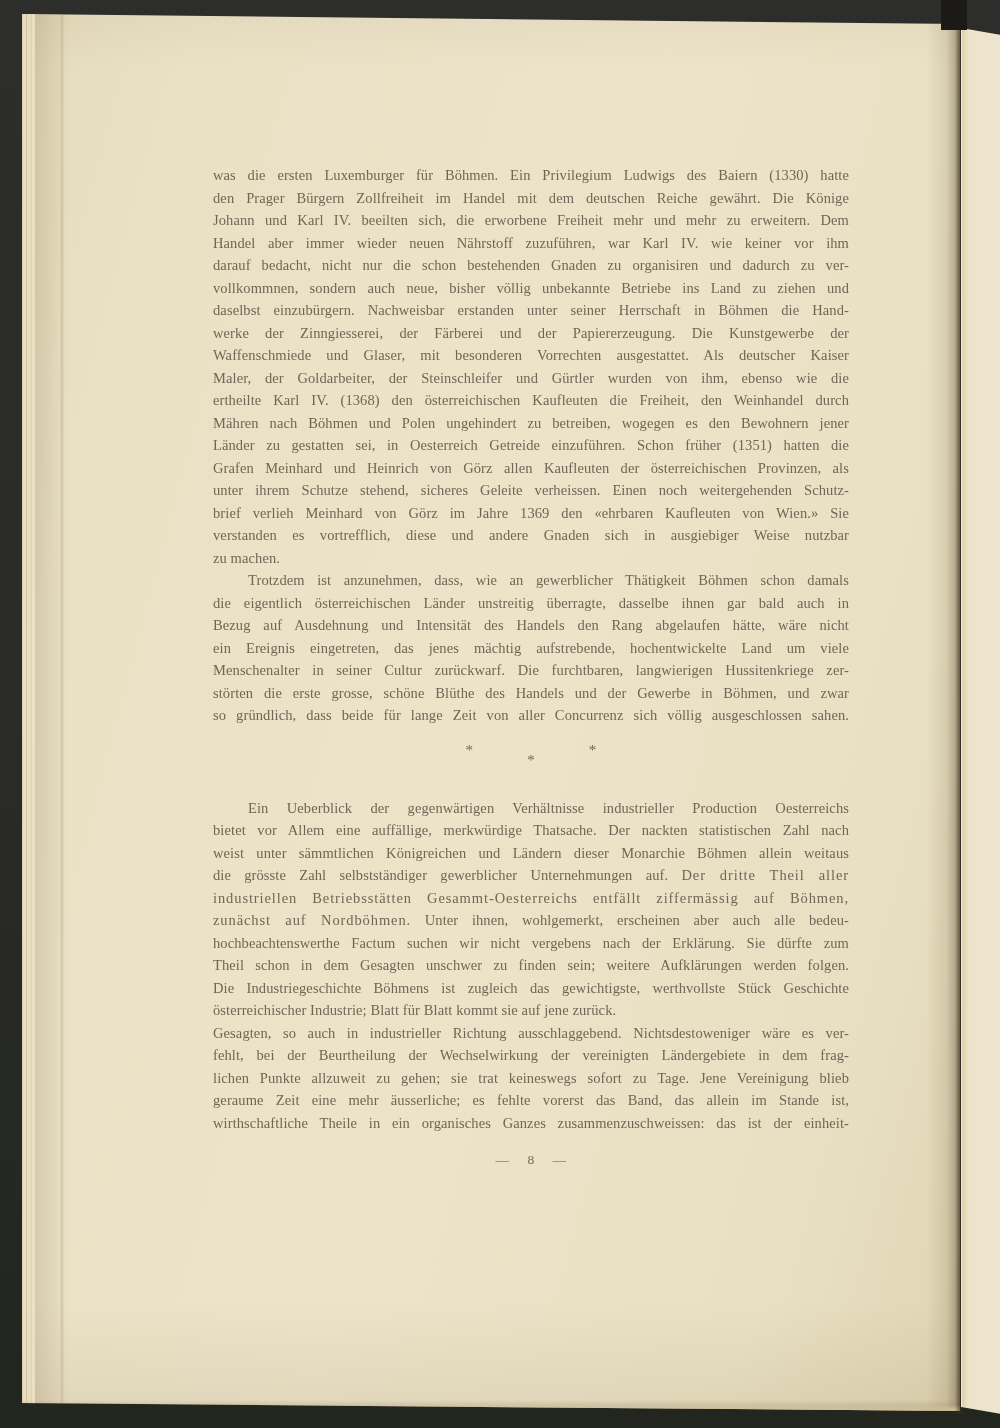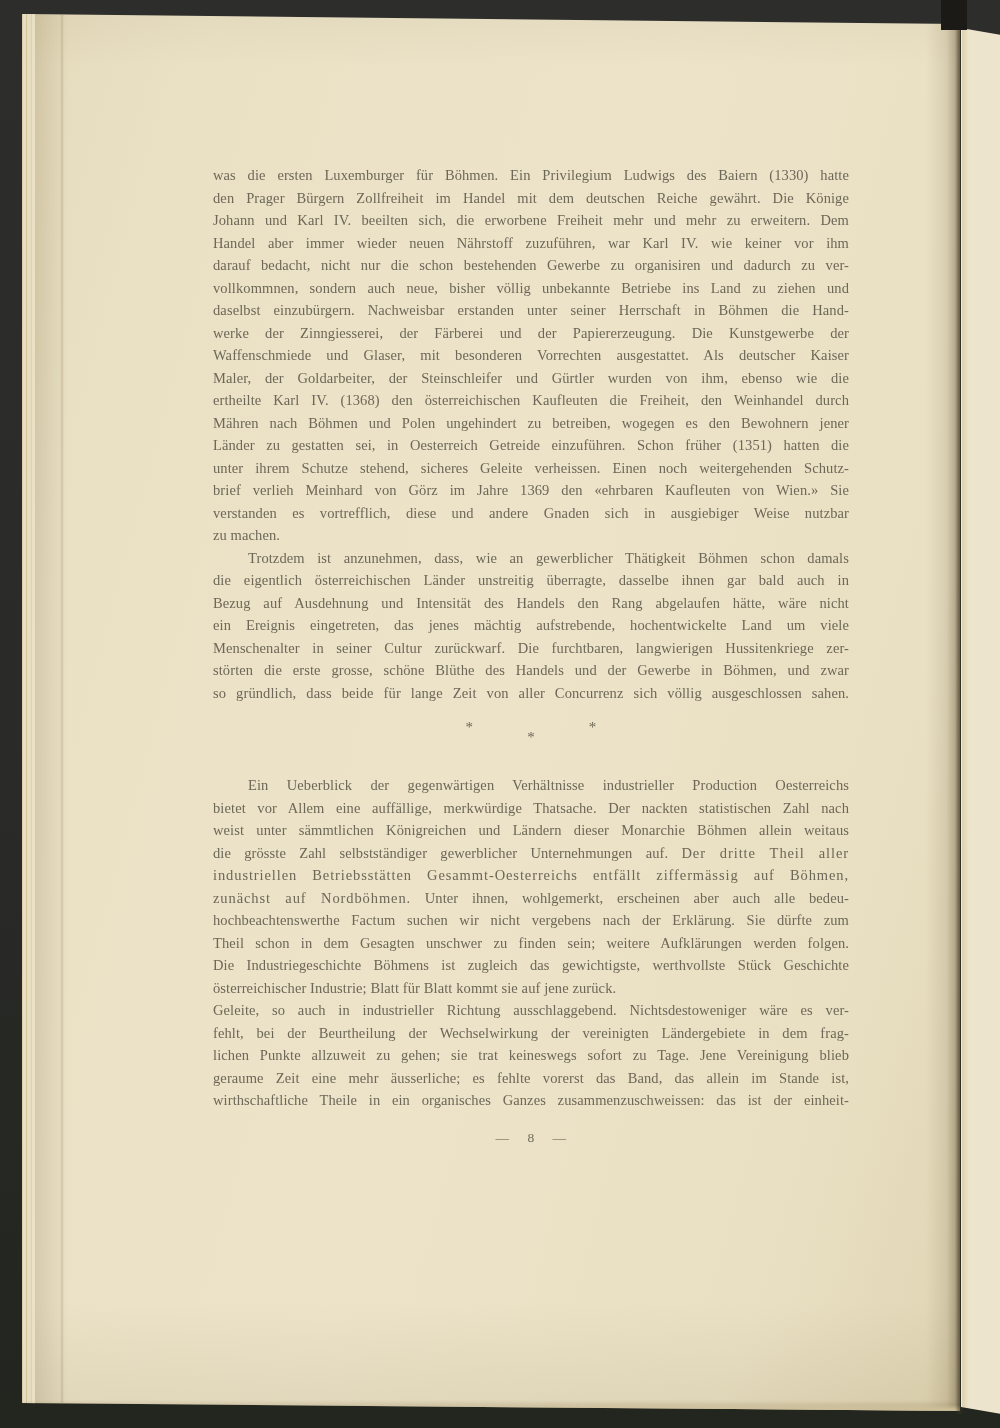--- a/index.html
+++ b/index.html
@@ -85,29 +85,30 @@
     <div class="crease"></div>
     <div class="right-shade"></div>
     <div class="bottom-edge"></div>
 
     <div class="textblock">
       <div class="para">
           <div class="line"><span>was die ersten Luxemburger für Böhmen.  Ein Privilegium Ludwigs des Baiern (1330) hatte</span></div>
           <div class="line"><span>den Prager Bürgern Zollfreiheit im Handel mit dem deutschen Reiche gewährt.  Die Könige</span></div>
           <div class="line"><span>Johann und Karl IV. beeilten sich, die erworbene Freiheit mehr und mehr zu erweitern.  Dem</span></div>
           <div class="line"><span>Handel aber immer wieder neuen Nährstoff zuzuführen, war Karl IV. wie keiner vor ihm</span></div>
-          <div class="line"><span>darauf bedacht, nicht nur die schon bestehenden Gewerbe zu organisiren und dadurch zu ver-</span></div>
+          <div class="line"><span>darauf bedacht, nicht nur die schon bestehenden Gnaden zu organisiren und dadurch zu ver-</span></div>
           <div class="line"><span>vollkommnen, sondern auch neue, bisher völlig unbekannte Betriebe ins Land zu ziehen und</span></div>
           <div class="line"><span>daselbst einzubürgern.  Nachweisbar erstanden unter seiner Herrschaft in Böhmen die Hand-</span></div>
           <div class="line"><span>werke der Zinngiesserei, der Färberei und der Papiererzeugung.  Die Kunstgewerbe der</span></div>
           <div class="line"><span>Waffenschmiede und Glaser, mit besonderen Vorrechten ausgestattet.  Als deutscher Kaiser</span></div>
           <div class="line"><span>Maler, der Goldarbeiter, der Steinschleifer und Gürtler wurden von ihm, ebenso wie die</span></div>
           <div class="line"><span>ertheilte Karl IV. (1368) den österreichischen Kaufleuten die Freiheit, den Weinhandel durch</span></div>
           <div class="line"><span>Mähren nach Böhmen und Polen ungehindert zu betreiben, wogegen es den Bewohnern jener</span></div>
           <div class="line"><span>Länder zu gestatten sei, in Oesterreich Getreide einzuführen.  Schon früher (1351) hatten die</span></div>
+          <div class="line"><span>Grafen Meinhard und Heinrich von Görz allen Kaufleuten der österreichischen Provinzen, als</span></div>
           <div class="line"><span>unter ihrem Schutze stehend, sicheres Geleite verheissen.  Einen noch weitergehenden Schutz-</span></div>
           <div class="line"><span>brief verlieh Meinhard von Görz im Jahre 1369 den «ehrbaren Kaufleuten von Wien.»  Sie</span></div>
           <div class="line"><span>verstanden es vortrefflich, diese und andere Gnaden sich in ausgiebiger Weise nutzbar</span></div>
           <div class="line flush"><span>zu machen.</span></div>
         </div>
       <div class="para">
           <div class="line indent"><span>Trotzdem ist anzunehmen, dass, wie an gewerblicher Thätigkeit Böhmen schon damals</span></div>
           <div class="line"><span>die eigentlich österreichischen Länder unstreitig überragte, dasselbe ihnen gar bald auch in</span></div>
           <div class="line"><span>Bezug auf Ausdehnung und Intensität des Handels den Rang abgelaufen hätte, wäre nicht</span></div>
           <div class="line"><span>ein Ereignis eingetreten, das jenes mächtig aufstrebende, hochentwickelte Land um viele</span></div>
@@ -124,21 +125,21 @@
           <div class="line"><span>weist unter sämmtlichen Königreichen und Ländern dieser Monarchie Böhmen allein weitaus</span></div>
           <div class="line"><span>die grösste Zahl selbstständiger gewerblicher Unternehmungen auf.  </span><span class="sp">Der dritte Theil aller</span></div>
           <div class="line"><span class="sp">industriellen Betriebsstätten Gesammt-Oesterreichs entfällt ziffermässig auf Böhmen,</span></div>
           <div class="line"><span class="sp">zunächst auf Nordböhmen.</span><span>  Unter ihnen, wohlgemerkt, erscheinen aber auch alle bedeu-</span></div>
           <div class="line"><span>hochbeachtenswerthe Factum suchen wir nicht vergebens nach der Erklärung.  Sie dürfte zum</span></div>
           <div class="line"><span>Theil schon in dem Gesagten unschwer zu finden sein; weitere Aufklärungen werden folgen.</span></div>
           <div class="line"><span>Die Industriegeschichte Böhmens ist zugleich das gewichtigste, werthvollste Stück Geschichte</span></div>
           <div class="line flush"><span>österreichischer Industrie; Blatt für Blatt kommt sie auf jene zurück.</span></div>
         </div>
       <div class="para">
-          <div class="line"><span>Geleite, so auch in industrieller Richtung ausschlaggebend.  Nichtsdestoweniger wäre es ver-</span></div>
+          <div class="line"><span>Gesagten, so auch in industrieller Richtung ausschlaggebend.  Nichtsdestoweniger wäre es ver-</span></div>
           <div class="line"><span>fehlt, bei der Beurtheilung der Wechselwirkung der vereinigten Ländergebiete in dem frag-</span></div>
           <div class="line"><span>lichen Punkte allzuweit zu gehen; sie trat keineswegs sofort zu Tage.  Jene Vereinigung blieb</span></div>
           <div class="line"><span>geraume Zeit eine mehr äusserliche; es fehlte vorerst das Band, das allein im Stande ist,</span></div>
           <div class="line"><span>wirthschaftliche Theile in ein organisches Ganzes zusammenzuschweissen: das ist der einheit-</span></div>
         </div>
 
       <div class="pagenum">— 8 —</div>
     </div>
   </div>
 

